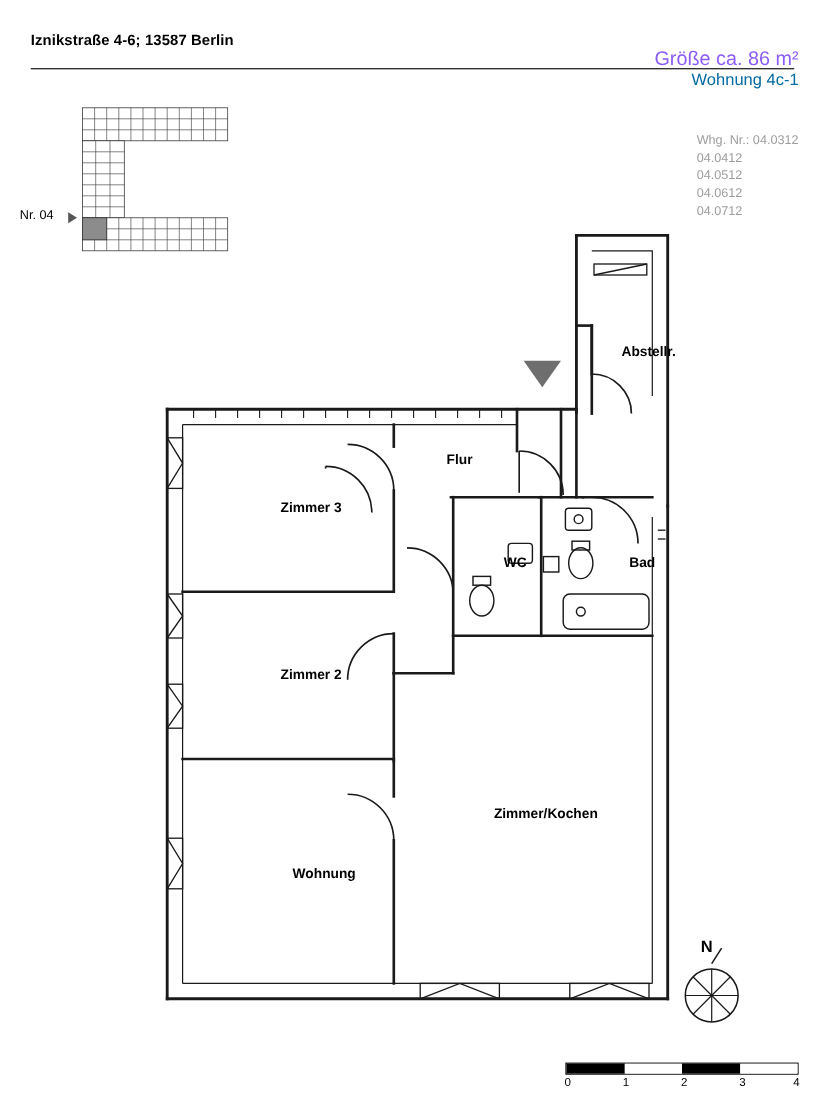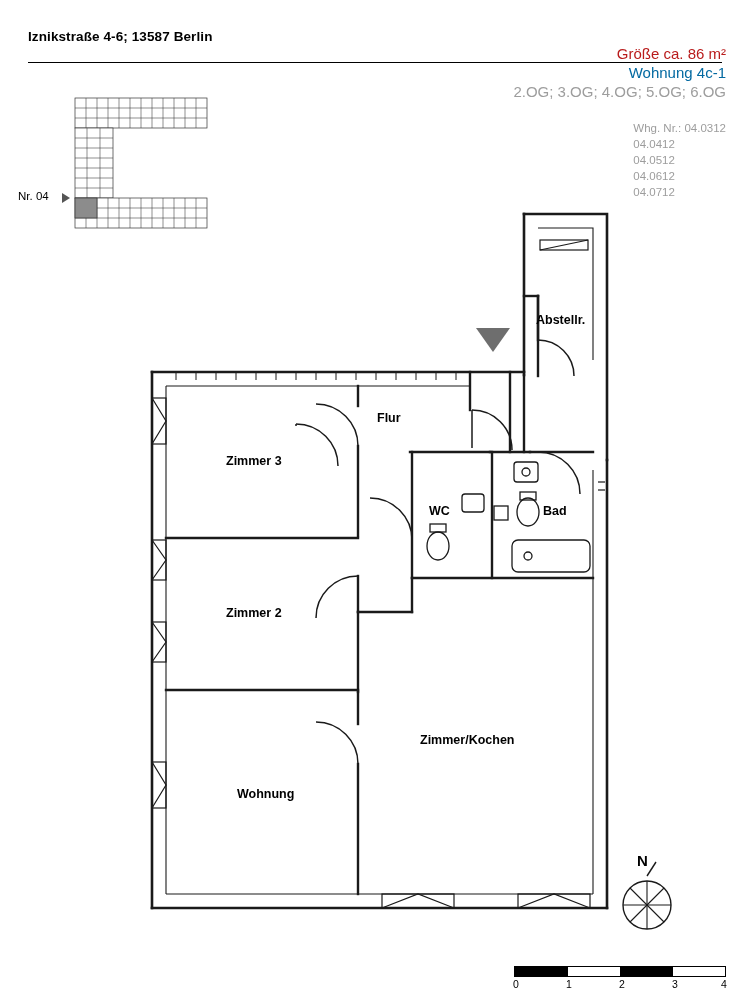--- a/index.html
+++ b/index.html
@@ -29,22 +29,22 @@
   #header-title .l2 { display: block; }
 
   #header-right {
     position: absolute;
     right: 24px;
     top: 44px;
     text-align: right;
     line-height: 19px;
   }
   #header-right .size {
-    font-size: 15px;
-    color: #b91c1c;
+    font-size: 18px;
+    color: #8b5cf6;
   }
   #header-right .unit {
     font-size: 15px;
     color: #0369a1;
   }
   #header-right .floors {
     font-size: 15px;
     color: #9d9d9d;
   }
 
@@ -105,20 +105,21 @@
   }
   #plan svg { display: block; }
 
   
   .room-label {
     position: absolute;
     font-size: 12.5px;
     font-weight: bold;
     color: #000;
     white-space: nowrap;
+    margin-left: 29px;
   }
   #lbl-abstellr { left: 536px; top: 313px; }
   #lbl-flur     { left: 377px; top: 411px; }
   #lbl-zimmer3  { left: 226px; top: 454px; }
   #lbl-wc       { left: 429px; top: 504px; }
   #lbl-bad      { left: 543px; top: 504px; }
   #lbl-zimmer2  { left: 226px; top: 606px; }
   #lbl-wohnen   { left: 420px; top: 733px; }
   #lbl-zimmer   { left: 237px; top: 787px; }
 
@@ -175,21 +176,20 @@
 
 <div id="header-title">
   <span class="l2">Iznikstraße 4-6; 13587 Berlin</span>
 </div>
 
 <div id="header-rule"></div>
 
 <div id="header-right">
   <div class="size">Größe ca. 86 m²</div>
   <div class="unit">Wohnung 4c-1</div>
-  <div class="floors">2.OG; 3.OG; 4.OG; 5.OG; 6.OG</div>
 </div>
 
 <div id="whg-list">
   <div>Whg. Nr.: 04.0312</div>
   <div>04.0412</div>
   <div>04.0512</div>
   <div>04.0612</div>
   <div>04.0712</div>
 </div>
 

